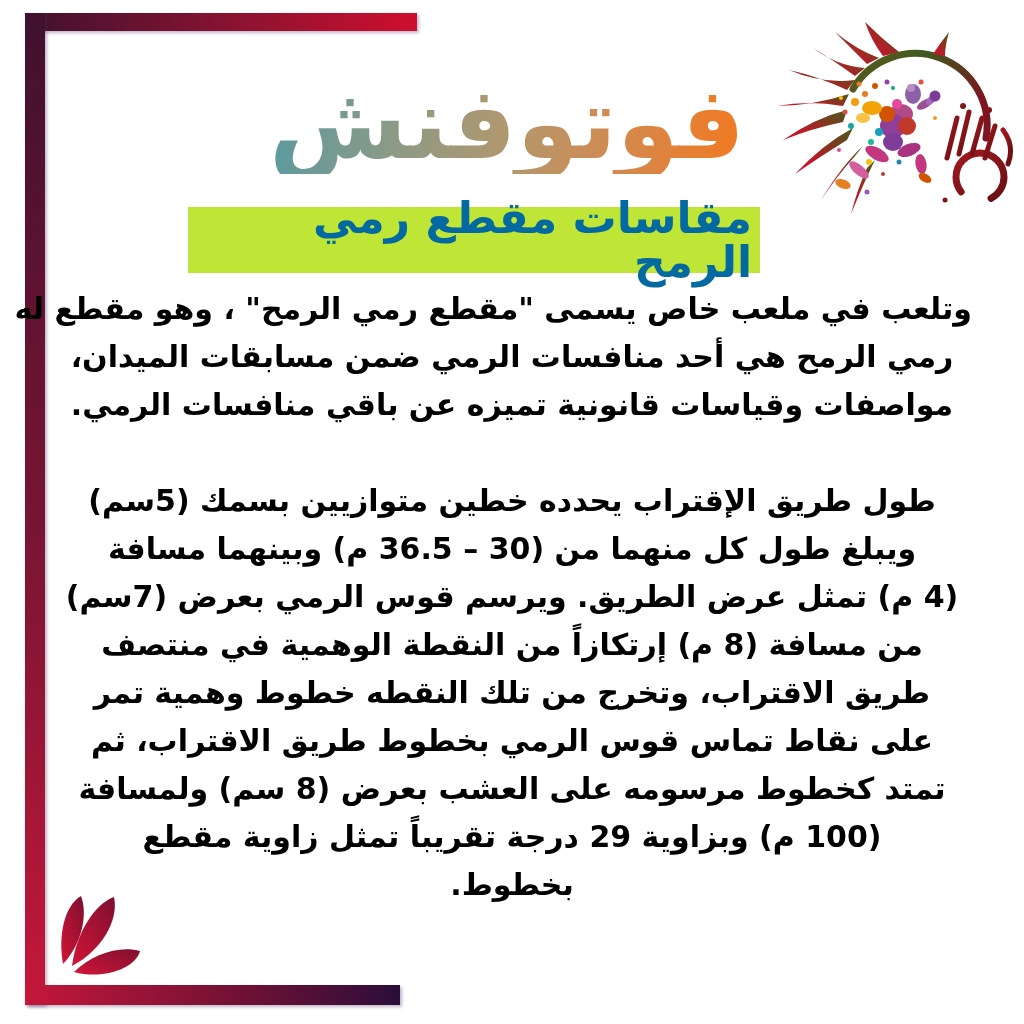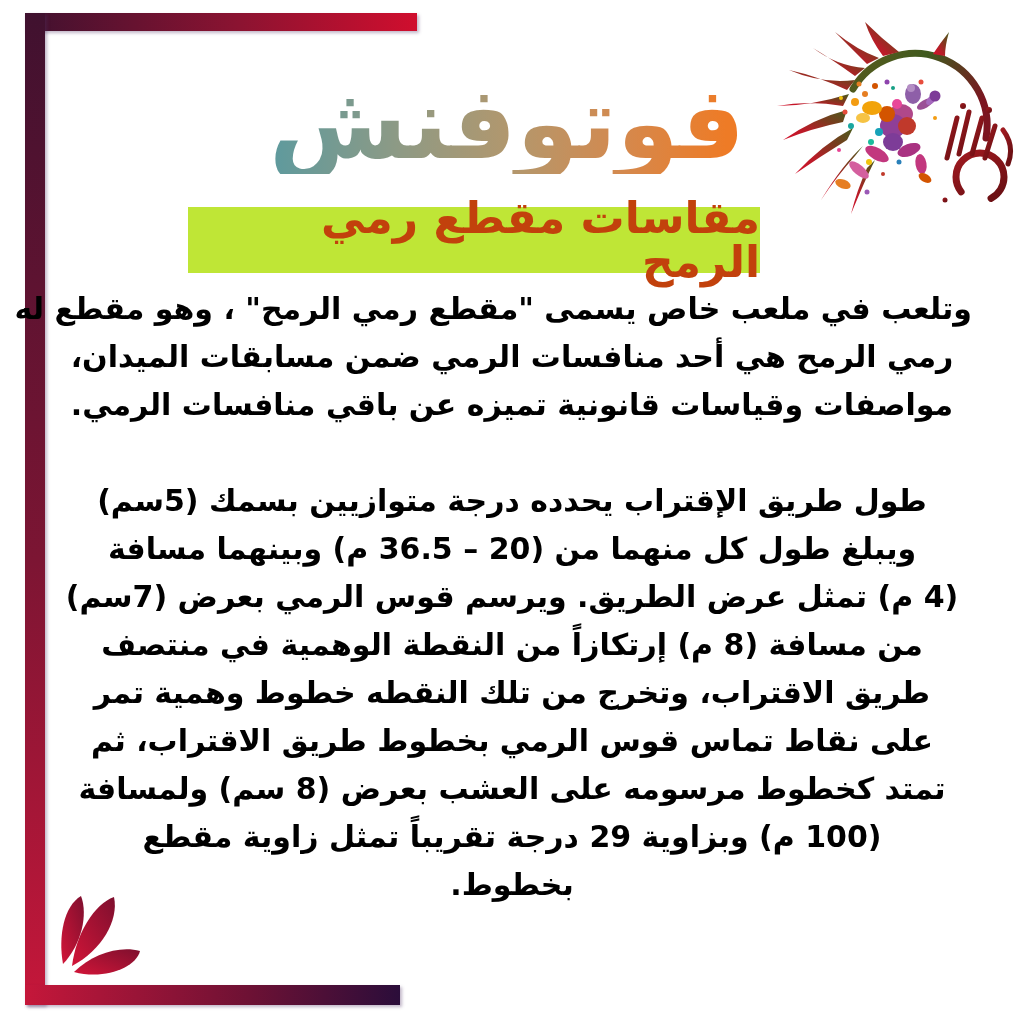--- a/index.html
+++ b/index.html
@@ -21,21 +21,21 @@
   .brand{position:absolute;left:190px;top:38px;width:555px;height:172px;
     display:flex;align-items:center;justify-content:flex-end;}
   .brand-text{direction:rtl;font-size:100px;font-weight:700;line-height:1;
     background:linear-gradient(90deg,#5d9a9e 0%,#8f9a84 28%,#b4976c 52%,#d4894e 74%,#ee7b26 96%);
     -webkit-background-clip:text;background-clip:text;color:transparent;}
   .runner-logo{position:absolute;left:775px;top:22px;}
 
   
   .title-box{position:absolute;left:188px;top:207px;width:572px;height:66px;
     background:#bfe636;display:flex;align-items:center;justify-content:center;}
-  .title-text{margin:0;direction:rtl;font-size:44px;font-weight:700;line-height:1;color:#c2410c;}
+  .title-text{margin:8px;direction:rtl;font-size:44px;font-weight:700;line-height:1;color:#0369a1;}
 
   
   .article{position:absolute;left:52px;top:285px;width:920px;direction:rtl;
     color:#000000;font-weight:700;font-size:30px;}
   .line{height:48px;line-height:48px;text-align:center;white-space:nowrap;}
   .spacer{height:48px;}
 </style>
 </head>
 <body>
 
@@ -155,22 +155,22 @@
 
   <div class="title-box">
     <h1 class="title-text">مقاسات مقطع رمي الرمح</h1>
   </div>
 
   <div class="article">
     <div class="line">وتلعب في ملعب خاص يسمى "مقطع رمي الرمح" ، وهو مقطع له</div>
     <div class="line">رمي الرمح هي أحد منافسات الرمي ضمن مسابقات الميدان،</div>
     <div class="line">مواصفات وقياسات قانونية تميزه عن باقي منافسات الرمي.</div>
     <div class="spacer"></div>
-    <div class="line">طول طريق الإقتراب يحدده درجة متوازيين بسمك (5سم)</div>
-    <div class="line">ويبلغ طول كل منهما من (20 – 36.5 م) وبينهما مسافة</div>
+    <div class="line">طول طريق الإقتراب يحدده خطين متوازيين بسمك (5سم)</div>
+    <div class="line">ويبلغ طول كل منهما من (30 – 36.5 م) وبينهما مسافة</div>
     <div class="line">(4 م) تمثل عرض الطريق. ويرسم قوس الرمي بعرض (7سم)</div>
     <div class="line">من مسافة (8 م) إرتكازاً من النقطة الوهمية في منتصف</div>
     <div class="line">طريق الاقتراب، وتخرج من تلك النقطه خطوط وهمية تمر</div>
     <div class="line">على نقاط تماس قوس الرمي بخطوط طريق الاقتراب، ثم</div>
     <div class="line">تمتد كخطوط مرسومه على العشب بعرض (8 سم) ولمسافة</div>
     <div class="line">(100 م) وبزاوية 29 درجة تقريباً تمثل زاوية مقطع</div>
     <div class="line">بخطوط.</div>
   </div>
 
 </div>

